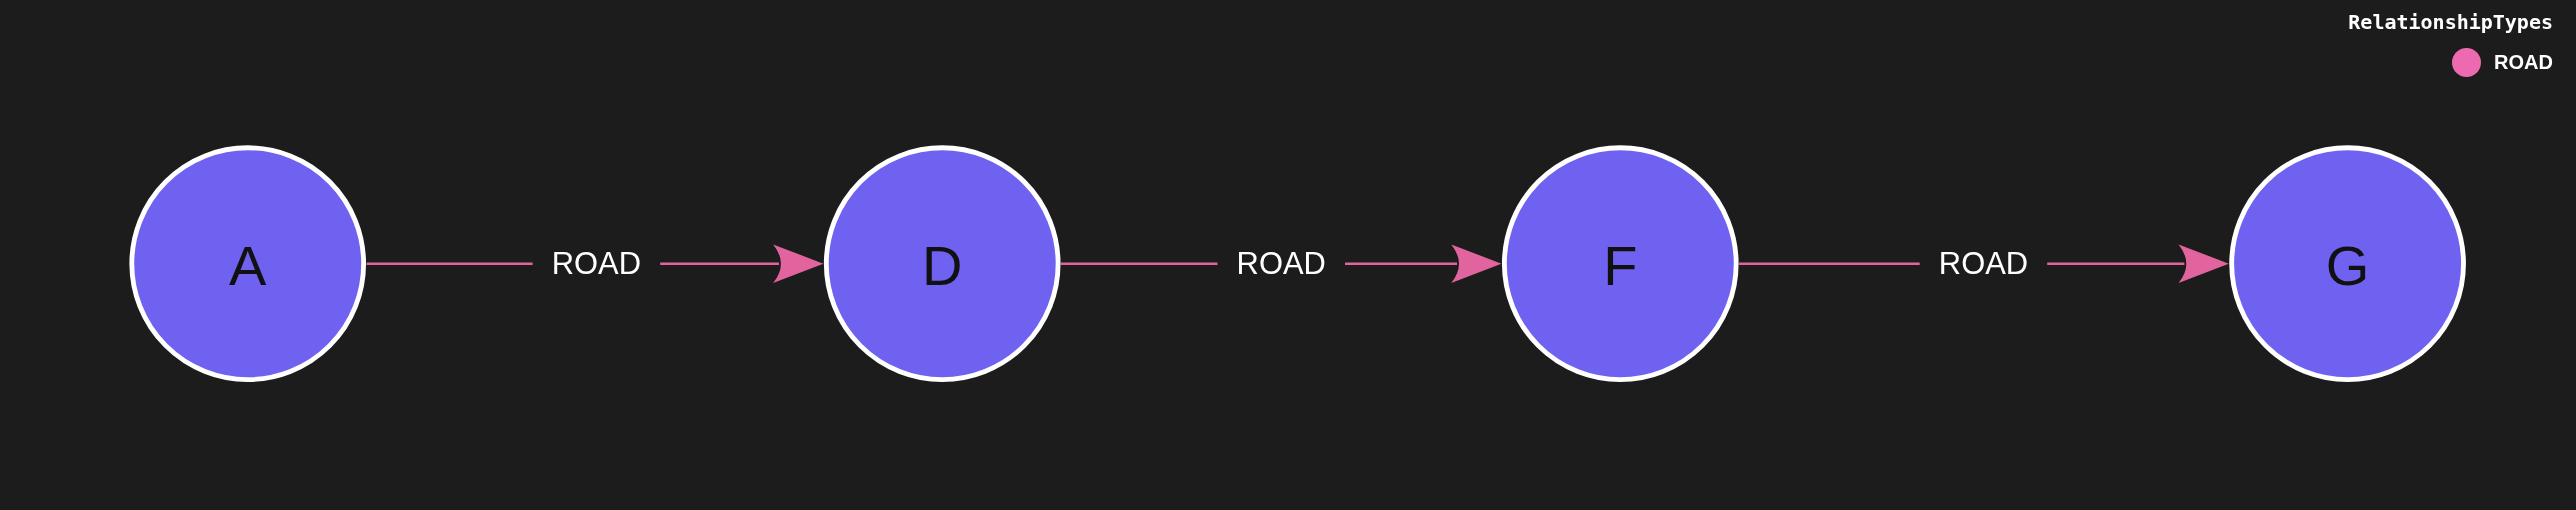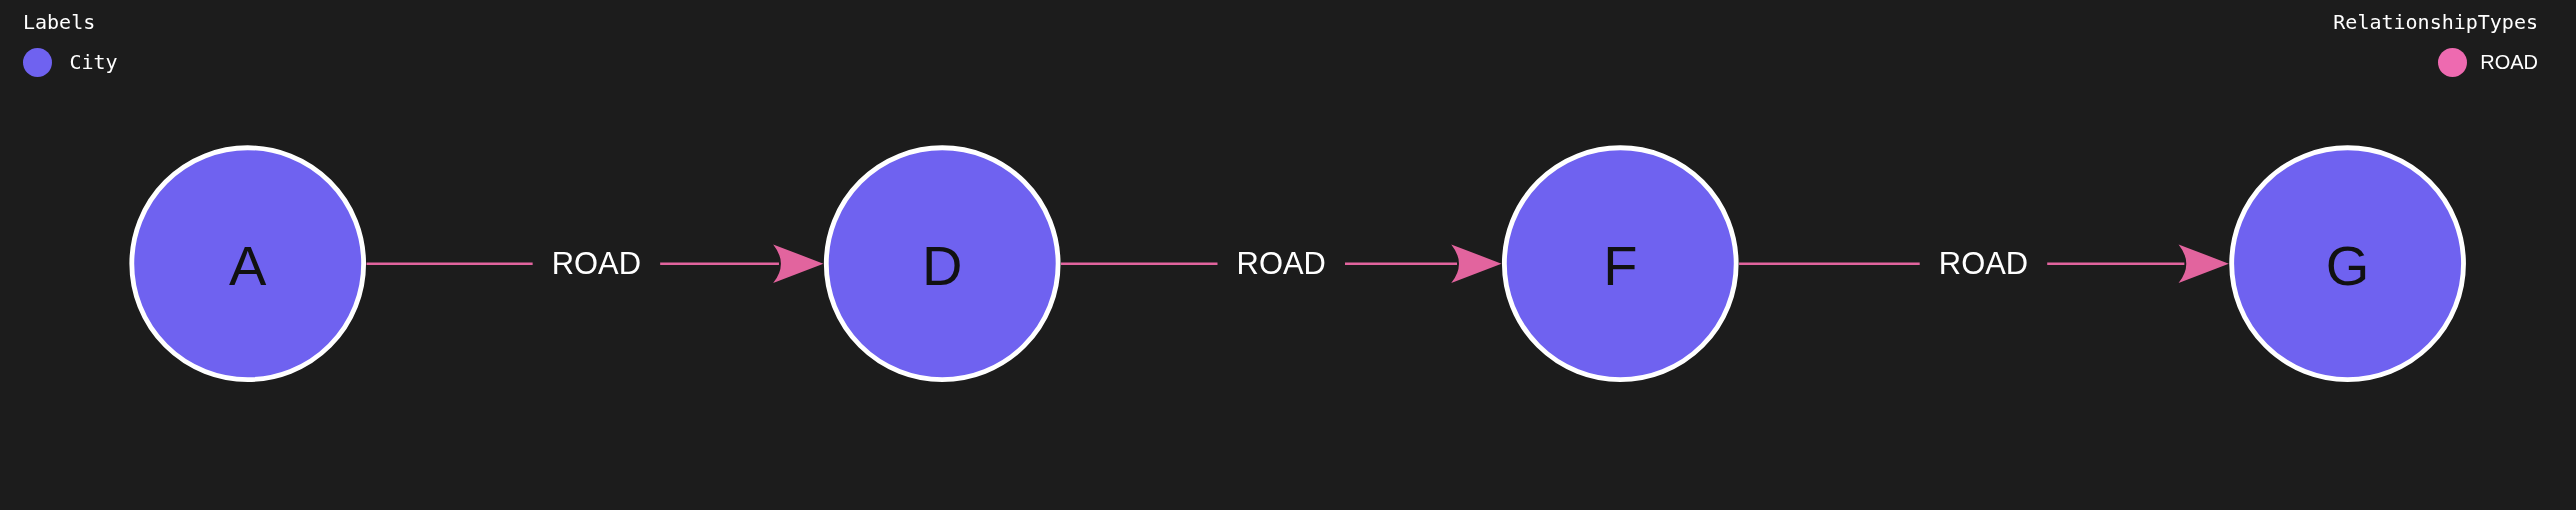--- a/index.html
+++ b/index.html
@@ -17,21 +17,21 @@
   }
 
   
   .legend {
     position: absolute;
     top: 0;
     padding: 9.7px 23px 0 23px;
     box-sizing: border-box;
   }
   .legend-left  { left: 0;  text-align: left;  }
-  .legend-right { right: 15px; text-align: center; }
+  .legend-right { right: 0; text-align: center; font-weight: bold; }
 
   .legend-title {
     font-family: "DejaVu Sans Mono", "Liberation Mono", monospace;
     font-size: 20px;
     line-height: 25px;
     color: #ffffff;
     letter-spacing: 0px;
     white-space: nowrap;
   }
 
@@ -138,27 +138,20 @@
           <circle cx="1677" cy="273" r="120" class="node-circle" fill="#6f62f0" stroke="#ffffff"></circle>
           <text x="1677" y="275" class="node-label" fill="#111111">F</text>
         </g>
         <g>
           <circle cx="2430" cy="273" r="120" class="node-circle" fill="#6f62f0" stroke="#ffffff"></circle>
           <text x="2430" y="275" class="node-label" fill="#111111">G</text>
         </g>
       </g>
     </svg>
 
-  <div class="legend legend-left">
-    <div class="legend-title">Labels</div>
-    <div class="legend-row">
-      <span class="legend-swatch" id="swatch-city" style="background: rgb(111, 98, 240);"></span>
-      <span class="legend-label">City</span>
-    </div>
-  </div>
 
   <div class="legend legend-right">
     <div class="legend-title">RelationshipTypes</div>
     <div class="legend-row">
       <span class="legend-swatch" id="swatch-road" style="background: rgb(238, 106, 176);"></span>
       <span class="legend-label sans">ROAD</span>
     </div>
   </div>
 
 </div>

